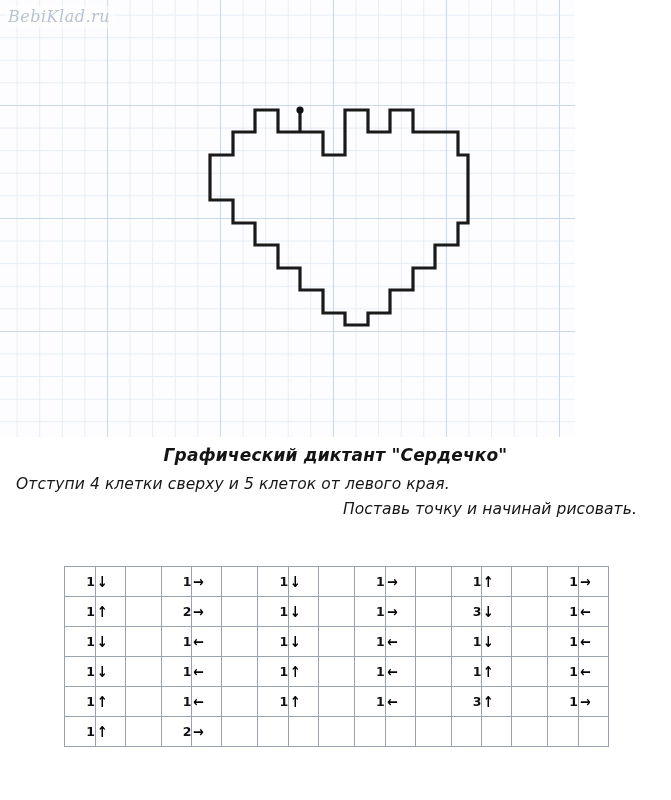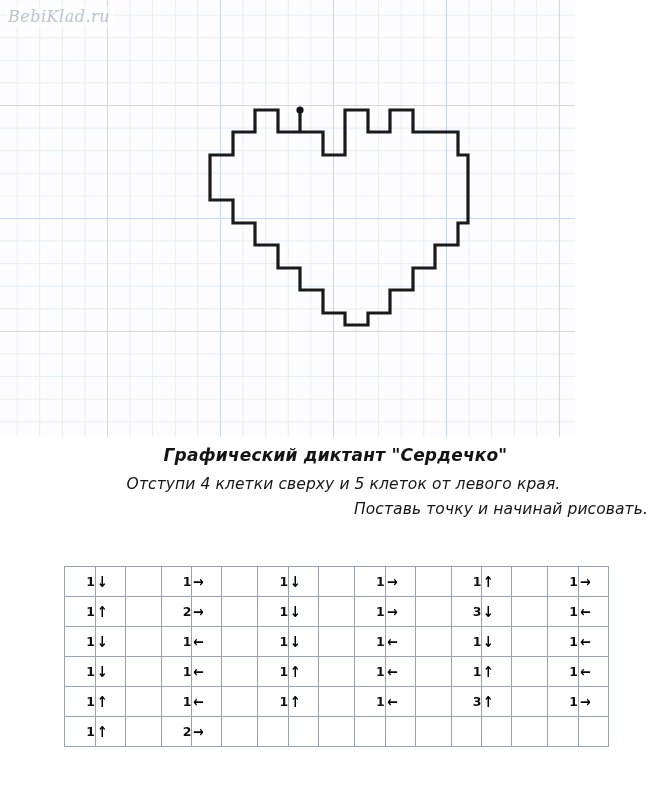--- a/index.html
+++ b/index.html
@@ -73,22 +73,22 @@
     margin: 0 0 10px 0;
     letter-spacing: 0.2px;
   }
   .instr {
     font-size: 15.5px;
     font-style: italic;
     color: #161616;
     margin: 0 0 7px 0;
     letter-spacing: 0.1px;
   }
-  #instr1 { text-align: center; padding-left: 16px; }
-  #instr2 { text-align: right; padding-right: 23px; }
+  #instr1 { text-align: left; padding-left: 16px; }
+  #instr2 { text-align: right; padding-right: 34px; }
 
   
   #steps-wrap {
     position: absolute;
     left: 64px;
     top: 566px;
     width: 545px;
   }
   table.steps {
     border-collapse: collapse;

